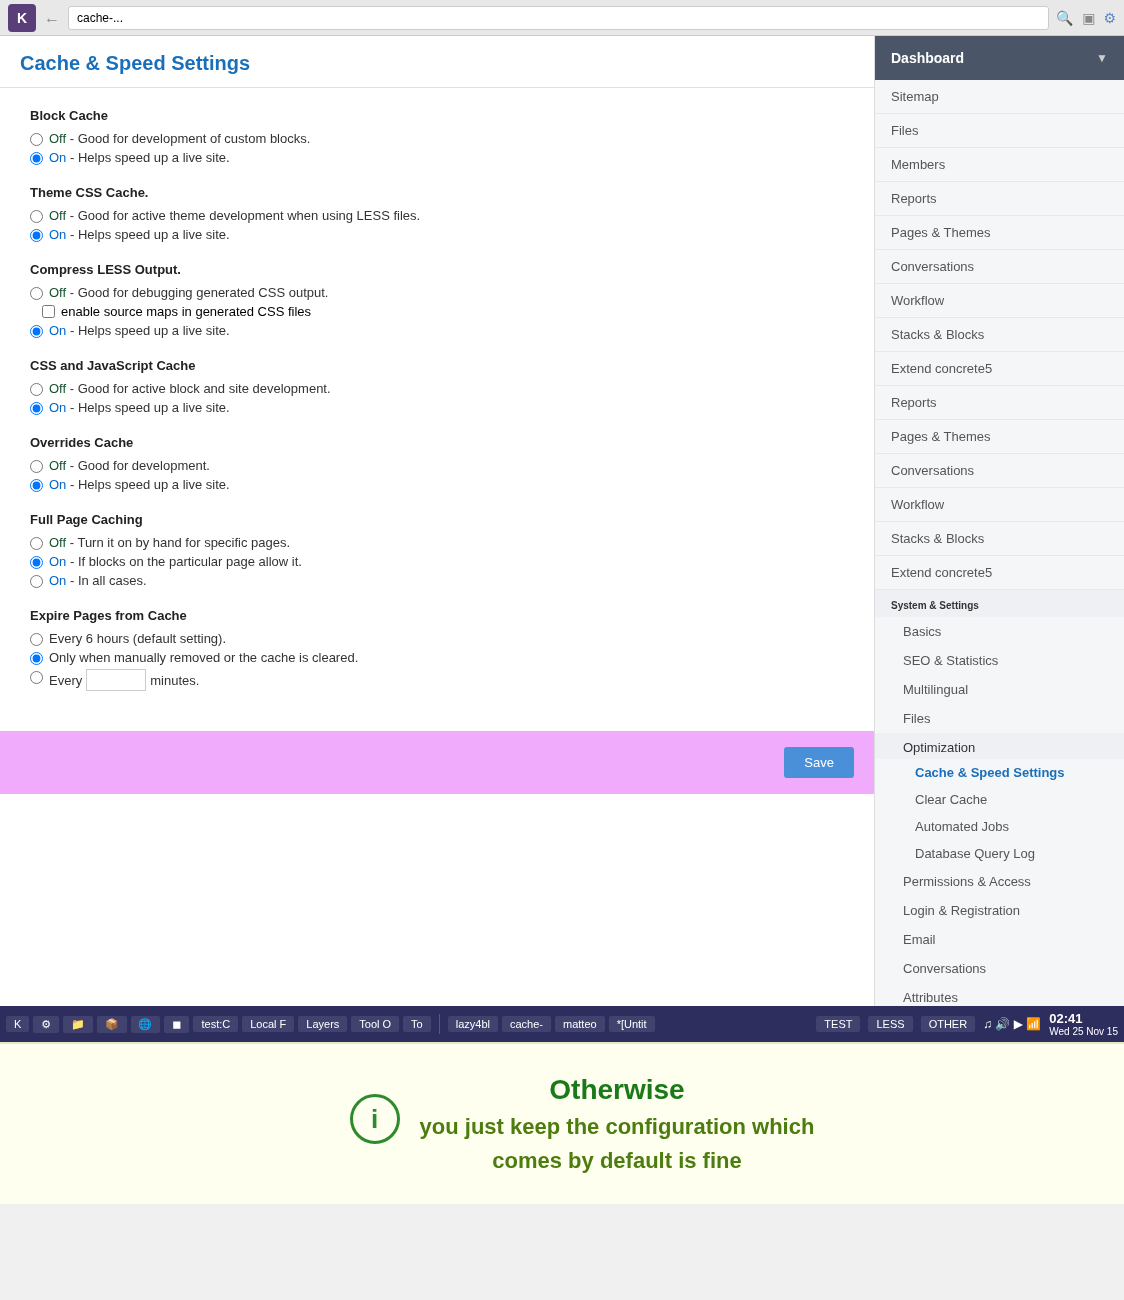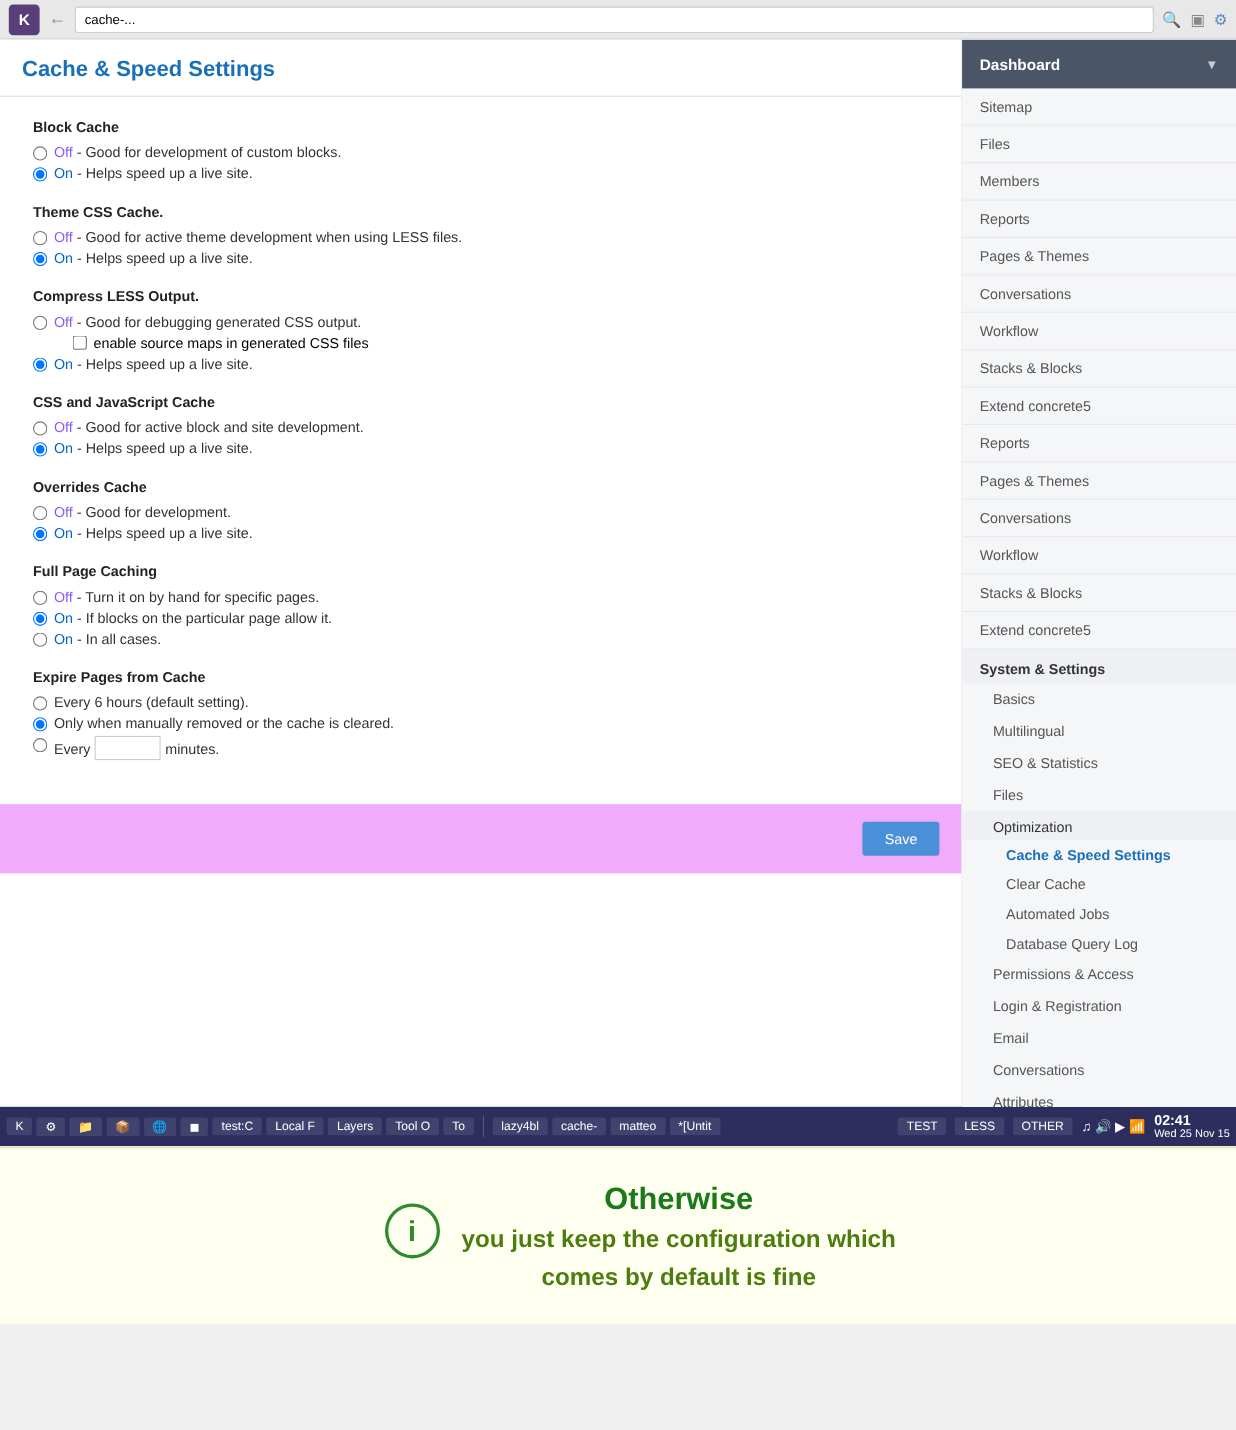--- a/index.html
+++ b/index.html
@@ -34,24 +34,24 @@
     }
 
     .content-body { padding: 20px 30px; }
 
     .section { margin-bottom: 20px; }
     .section-title { font-weight: bold; color: #222; margin-bottom: 8px; font-size: 13px; }
 
     .radio-option { display: flex; align-items: flex-start; margin-bottom: 4px; }
     .radio-option input[type="radio"] { margin-right: 6px; margin-top: 2px; flex-shrink: 0; }
     .radio-option .option-text { color: #333; font-size: 13px; }
-    .radio-option .option-text .off-label { color: #8b5cf6; }
+    .radio-option .option-text .off-label { color: #14532d; }
     .radio-option .option-text .on-label { color: #0066cc; }
 
-    .checkbox-option { display: flex; align-items: center; margin-left: 36px; margin-bottom: 4px; }
+    .checkbox-option { display: flex; align-items: center; margin-left: 12px; margin-bottom: 4px; }
     .checkbox-option input[type="checkbox"] { margin-right: 6px; }
 
     .minutes-input { width: 60px; border: 1px solid #ccc; height: 22px; padding: 0 4px; font-size: 12px; }
 
     .inline-minutes { display: flex; align-items: center; gap: 4px; }
 
     
     .bottom-bar {
       background: #f0abfc; padding: 16px 20px;
       display: flex; justify-content: flex-end;
@@ -75,21 +75,21 @@
     .sidebar-header .dropdown-arrow { color: #ccc; font-size: 12px; }
 
     .sidebar-nav { list-style: none; }
     .sidebar-nav li { border-bottom: 1px solid #e8e8e8; }
     .sidebar-nav li a {
       display: block; padding: 9px 16px;
       color: #555; text-decoration: none; font-size: 13px;
     }
 
     .sidebar-section-header {
-      padding: 10px 16px 6px 16px; color: #333; font-size: 13px; font-weight: bold;
+      padding: 10px 16px 6px 16px; color: #333; font-size: 10px; font-weight: bold;
       background: #eef0f3;
     }
 
     .sidebar-subsection { list-style: none; }
     .sidebar-subsection li a {
       display: block; padding: 7px 16px 7px 28px;
       color: #555; text-decoration: none; font-size: 13px;
     }
 
     .sidebar-sub-subsection { list-style: none; }
@@ -306,24 +306,24 @@
           <a href="#">Extend concrete5</a>
         </li>
     </ul>
 
     <div class="sidebar-section-header">System &amp; Settings</div>
     <ul class="sidebar-subsection">
       <li>
           <a href="#">Basics</a>
         </li>
       <li>
+          <a href="#">SEO &amp; Statistics</a>
+        </li>
+      <li>
           <a href="#">Multilingual</a>
-        </li>
-      <li>
-          <a href="#">SEO &amp; Statistics</a>
         </li>
       <li>
           <a href="#">Files</a>
         </li>
       <li style="padding: 7px 16px 4px 28px; font-size:13px; color:#333; background:#eef0f3;">
         <span>Optimization</span>
       </li>
     </ul>
     <ul class="sidebar-sub-subsection">
       <li>

